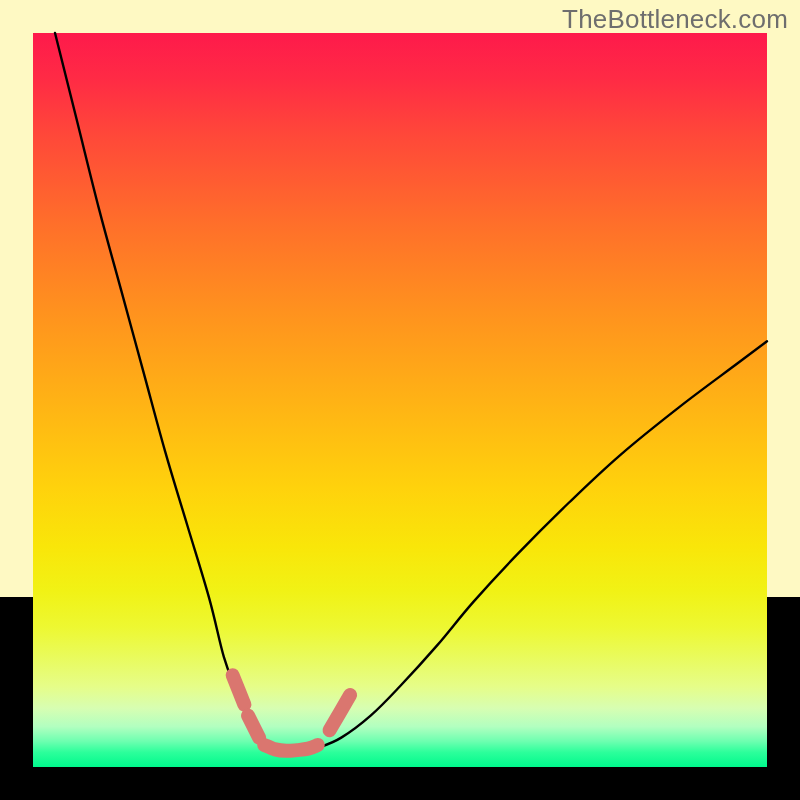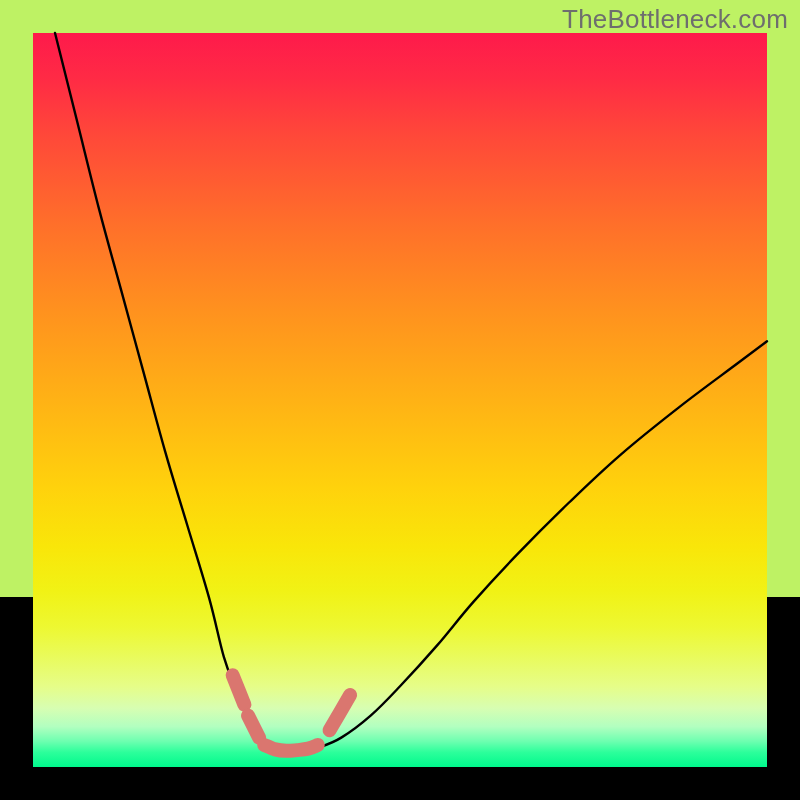--- a/index.html
+++ b/index.html
@@ -10,21 +10,21 @@
     background: #000;
     overflow: hidden;
     font-family: Arial, Helvetica, sans-serif;
   }
   .frame {
     position: absolute;
     left: 0;
     top: 0;
     width: 800px;
     height: 597px;
-    background: #bef264;
+    background: #fef9c3;
   }
   .watermark {
     position: absolute;
     top: 4px;
     right: 12px;
     color: #6e6e6e;
     font-size: 26px;
     font-weight: 400;
     letter-spacing: 0.2px;
     font-family: Arial, Helvetica, sans-serif;

